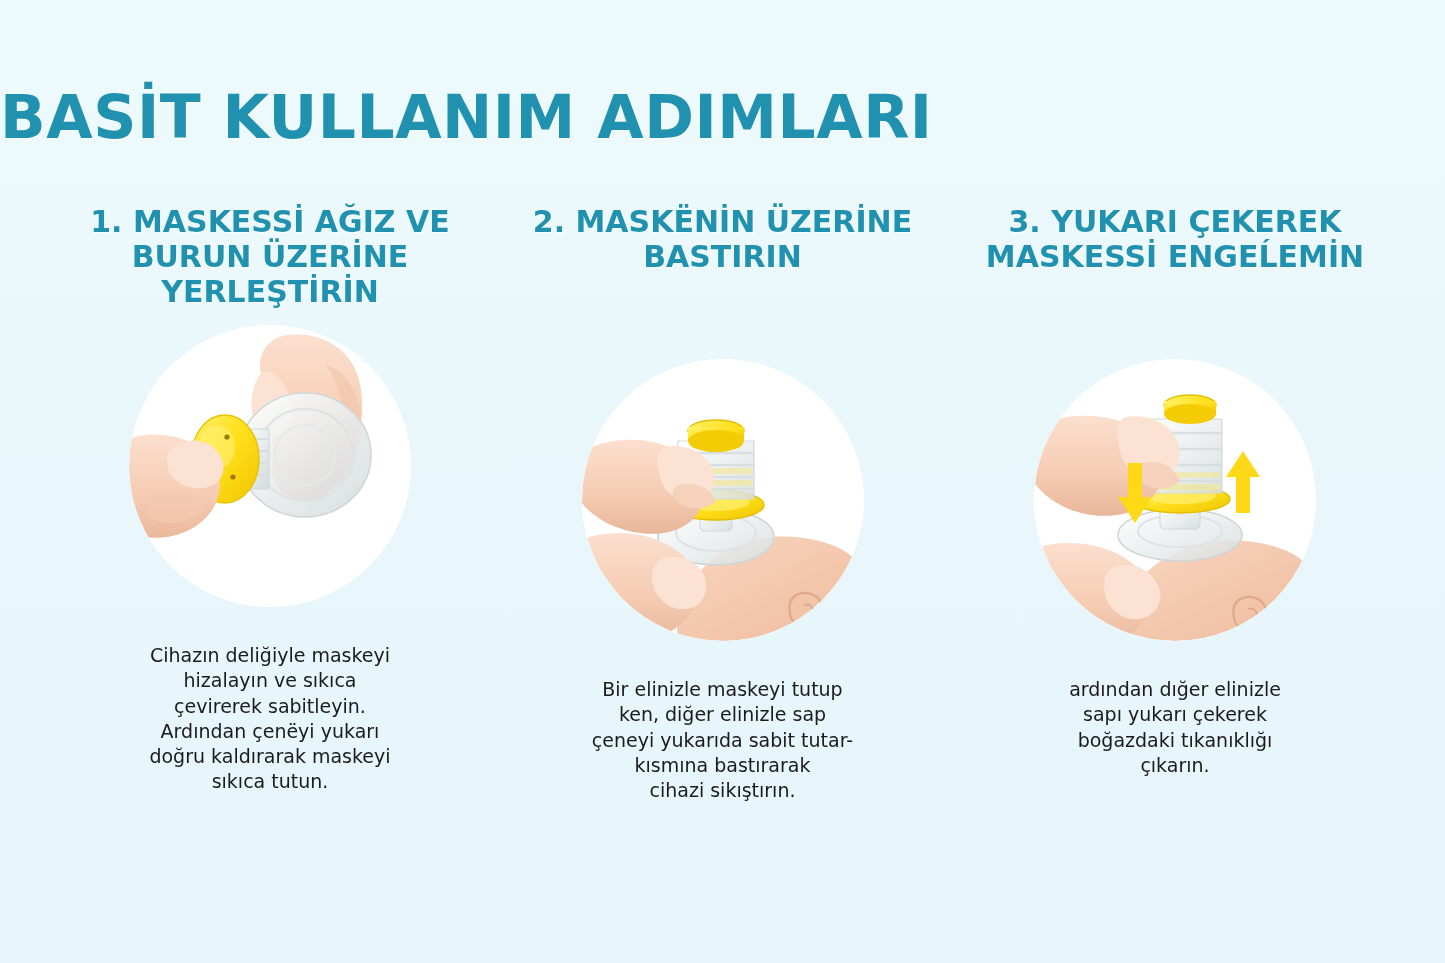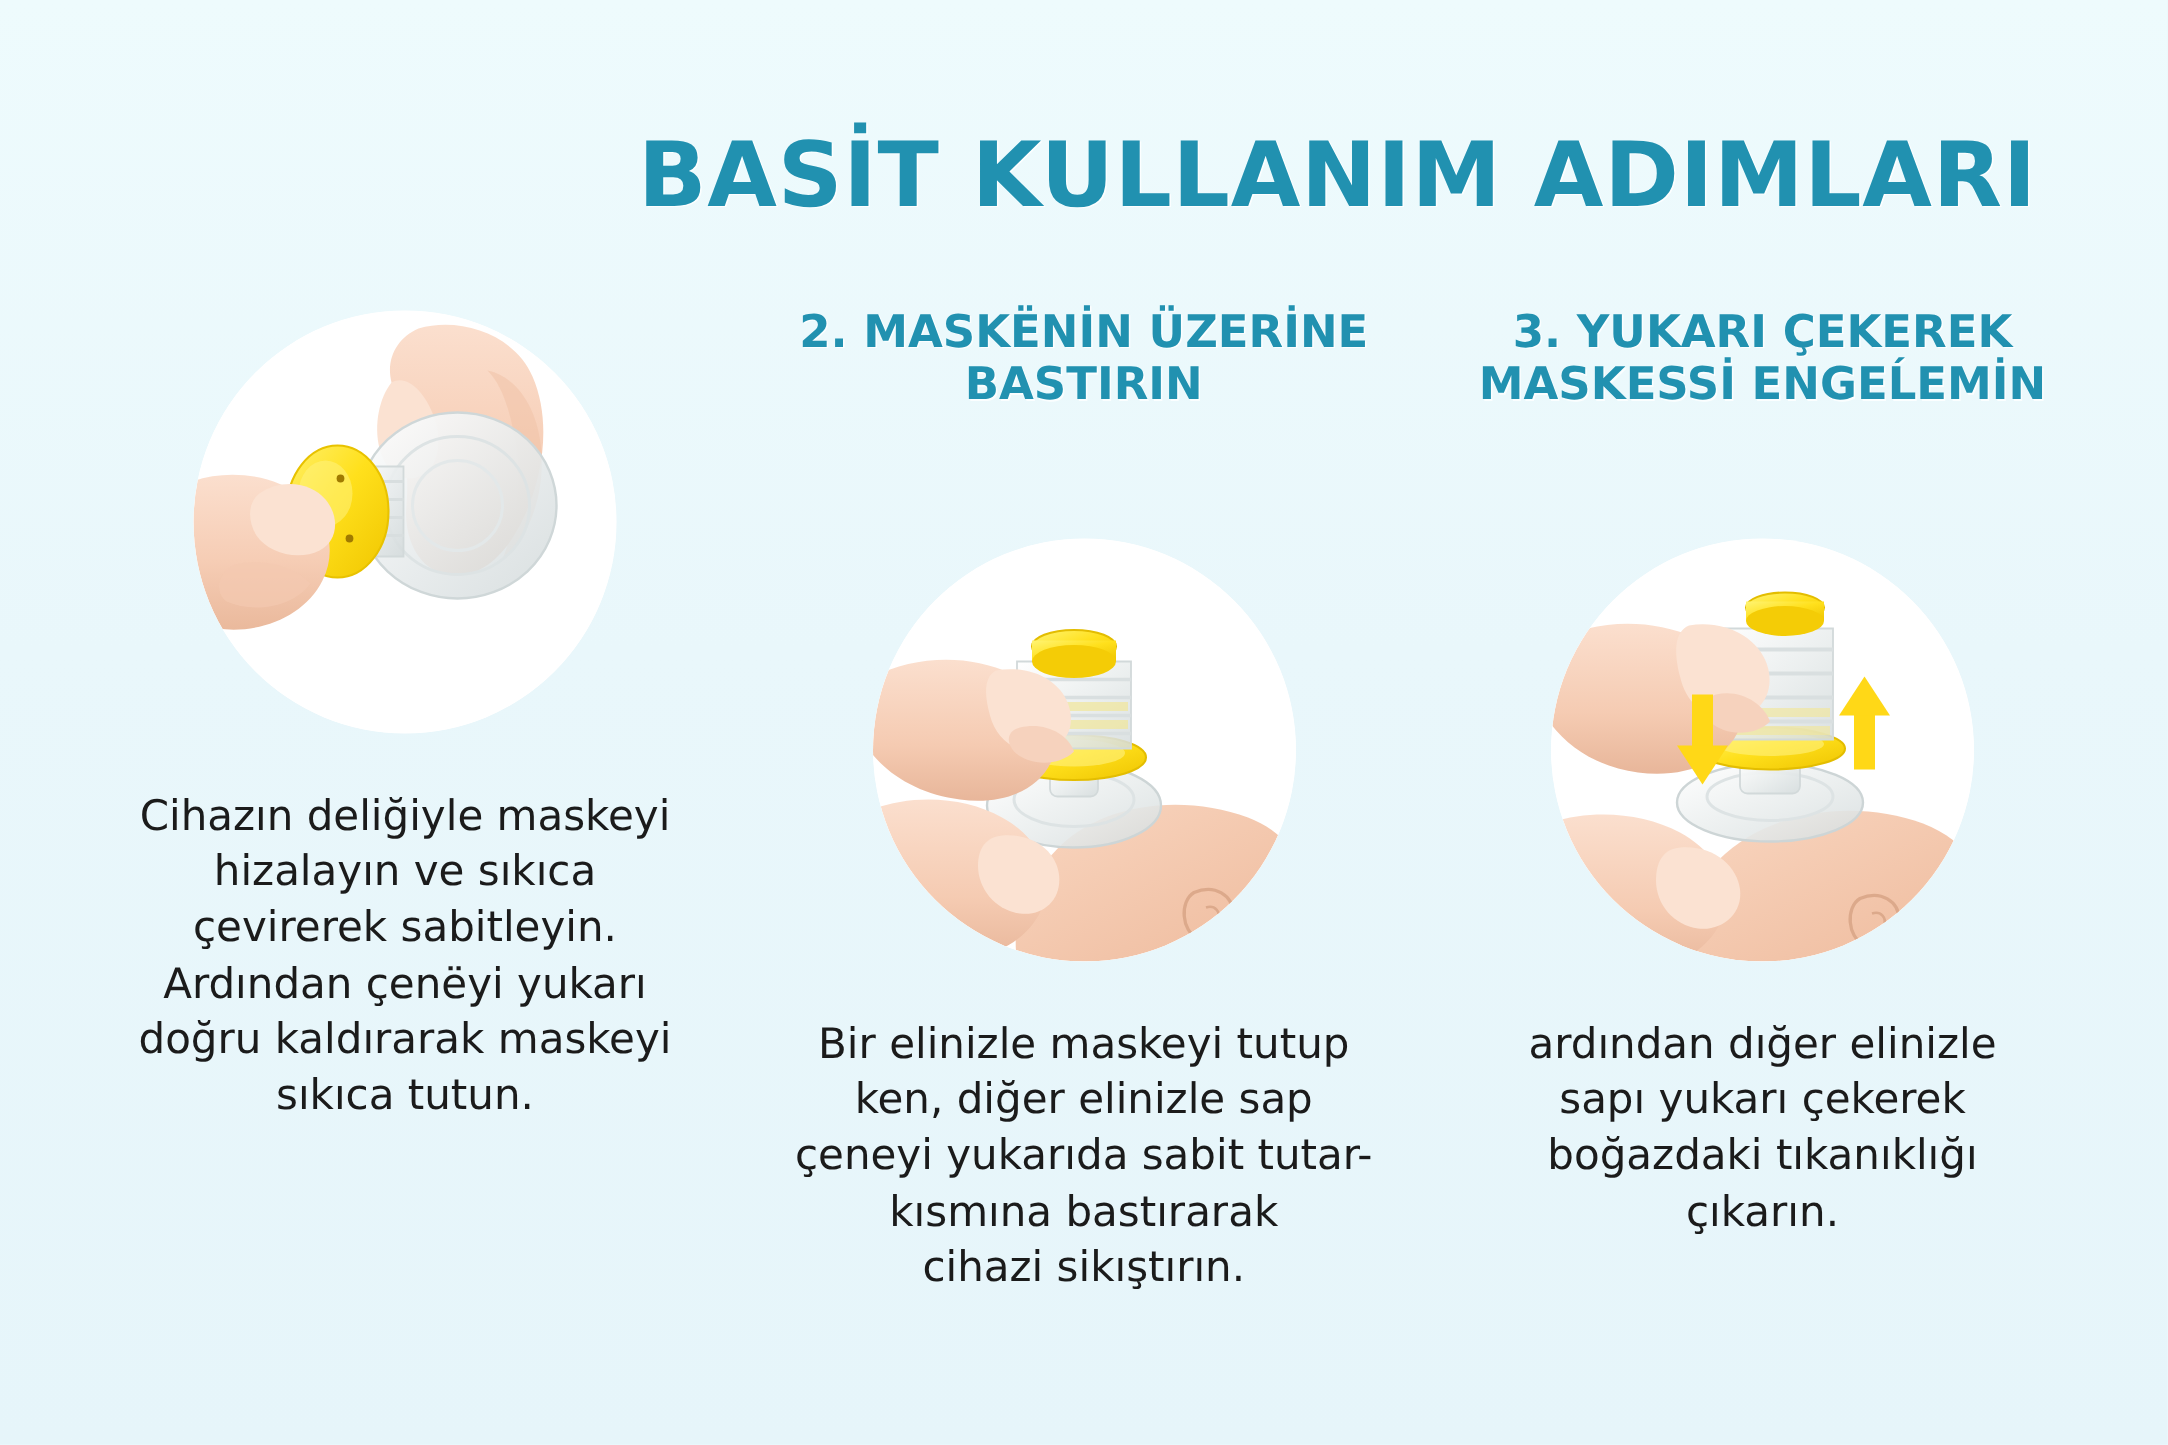--- a/index.html
+++ b/index.html
@@ -21,21 +21,21 @@
     background: linear-gradient(180deg, #eefbfd 0%, #e9f7fb 45%, #e6f5fa 100%);
     box-sizing: border-box;
   }
 
   
   .title {
     position: absolute;
     top: 86px;
     left: 0;
     width: 1358px;
-    text-align: right;
+    text-align: left;
     font-family: "DejaVu Sans", "Liberation Sans", sans-serif;
     font-weight: bold;
     font-size: 60px;
     letter-spacing: 0.5px;
     color: #2191b0;
     text-shadow: 1px 1px 0 rgba(255,255,255,0.85);
     line-height: 1.05;
   }
 
   
@@ -78,41 +78,46 @@
     position: relative;
     margin-top: 6px;
     flex: none;
   }
   .photo svg { display: block; }
 
   .caption {
     margin-top: 36px;
     width: 400px;
     text-align: center;
-    font-size: 28px;
+    font-size: 19px;
     line-height: 1.33;
     color: #1b1b1b;
     font-family: "DejaVu Sans", "Liberation Sans", sans-serif;
   }
   .caption .ln { display: block; }
 
   .col-1 .photo { margin-top: 2px; }
   .col-2 .photo, .col-3 .photo { margin-top: 36px; }
   .col-2 .caption, .col-3 .caption { margin-top: 36px; }
 </style>
 </head>
 <body>
 
 <div class="page">
 
   <div class="title">BASİT KULLANIM ADIMLARI</div>
 
   <div class="columns">
 
     <div class="col col-1">
+      <div class="col-head">
+        <span class="ln">1. MASKESSİ AĞIZ VE</span>
+        <span class="ln">BURUN ÜZERİNE</span>
+        <span class="ln">YERLEŞTİRİN</span>
+      </div>
 
       <div class="photo">
         <svg width="282" height="282" viewBox="0 0 282 282" xmlns="http://www.w3.org/2000/svg">
           <defs>
             <clipPath id="c1">
                 <circle cx="141" cy="141" r="141"></circle>
               </clipPath>
             <linearGradient id="skin1" x1="0" y1="0" x2="0" y2="1">
               <stop offset="0%" stop-color="#fbdfce"></stop>
               <stop offset="55%" stop-color="#f6cdb5"></stop>

